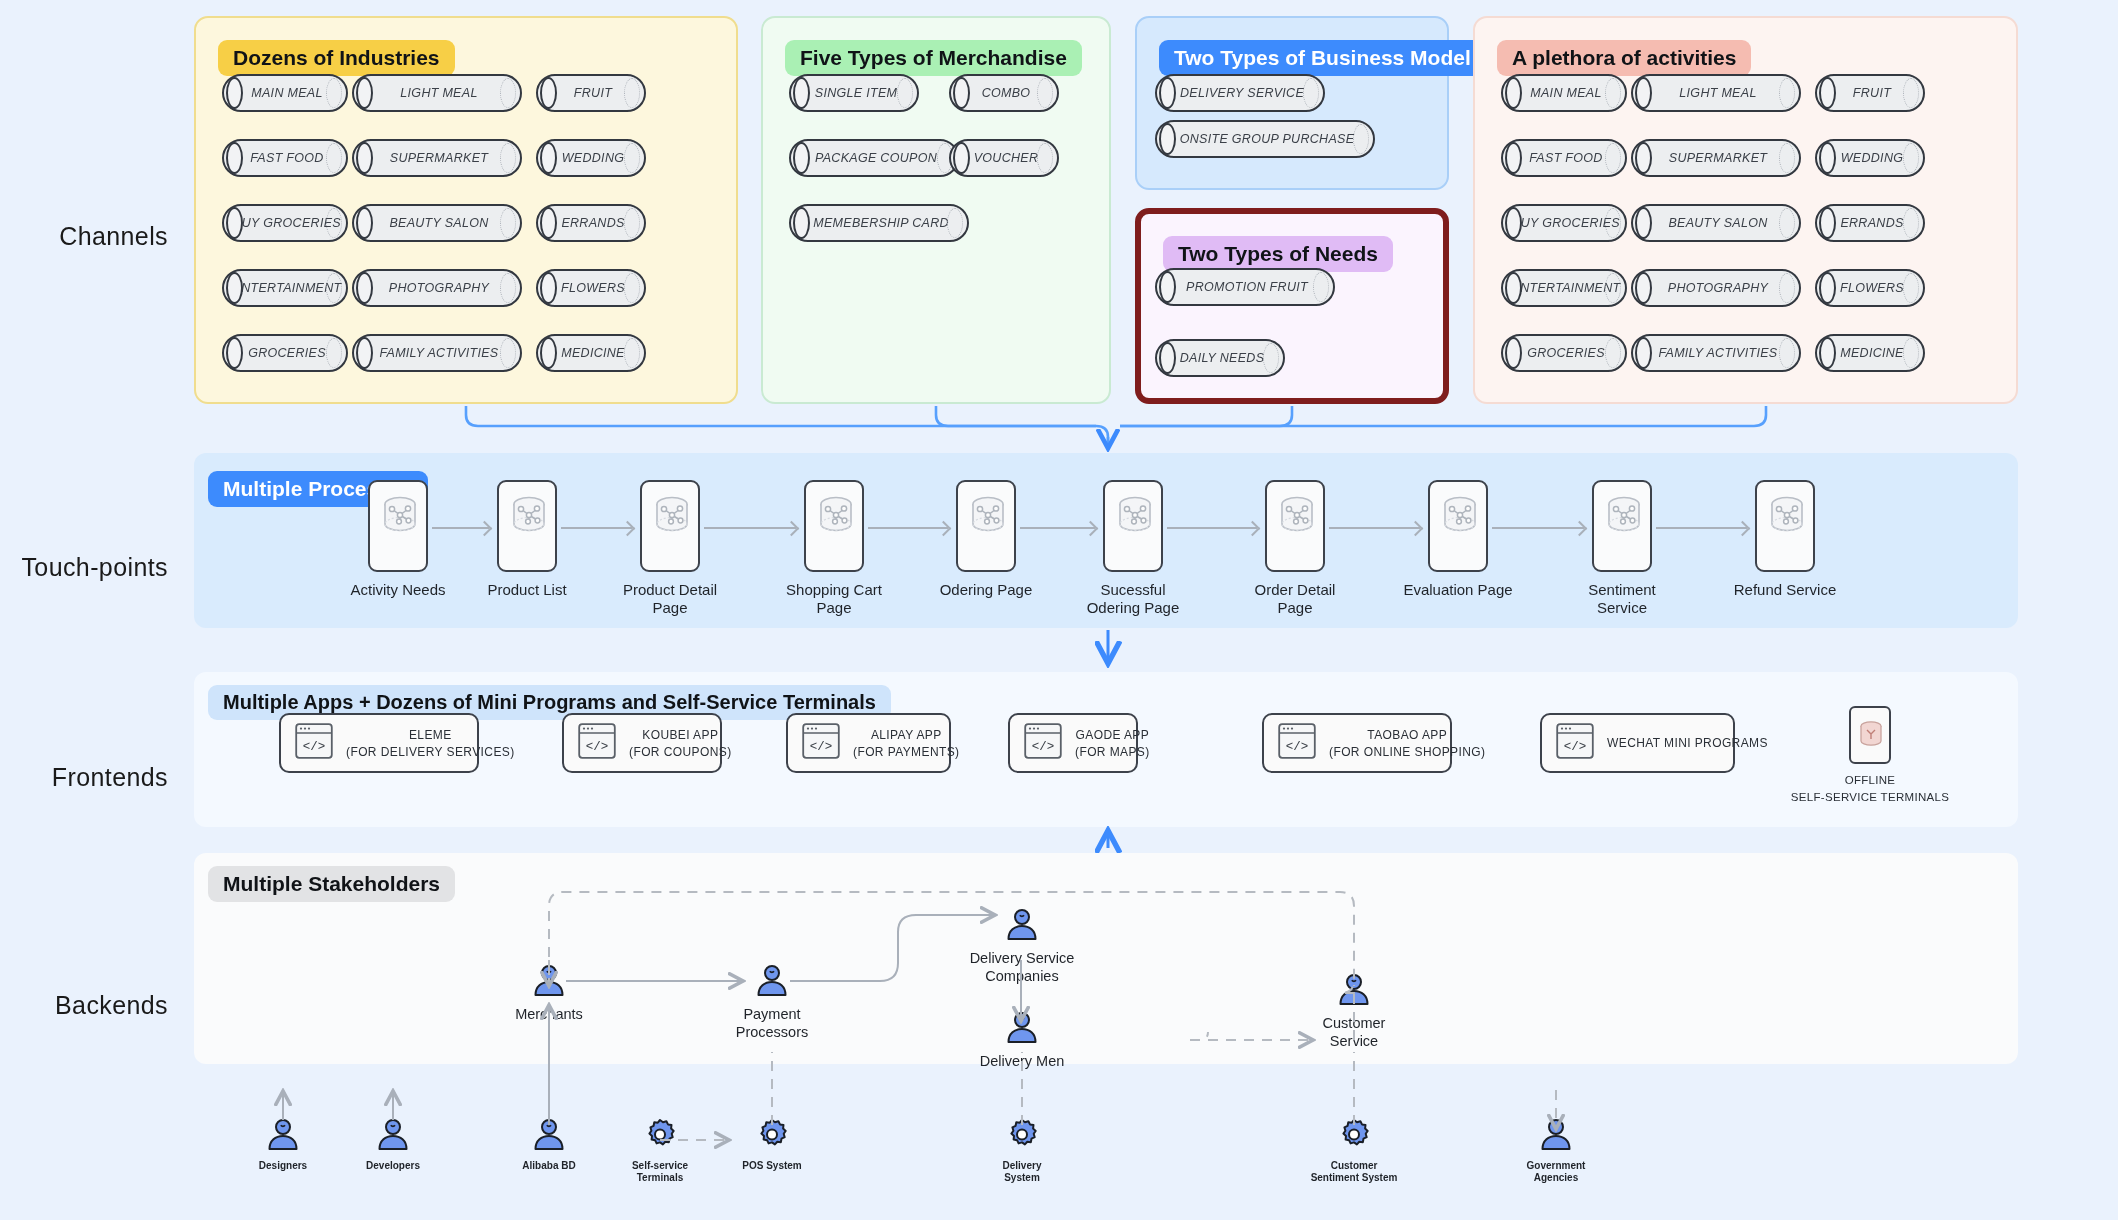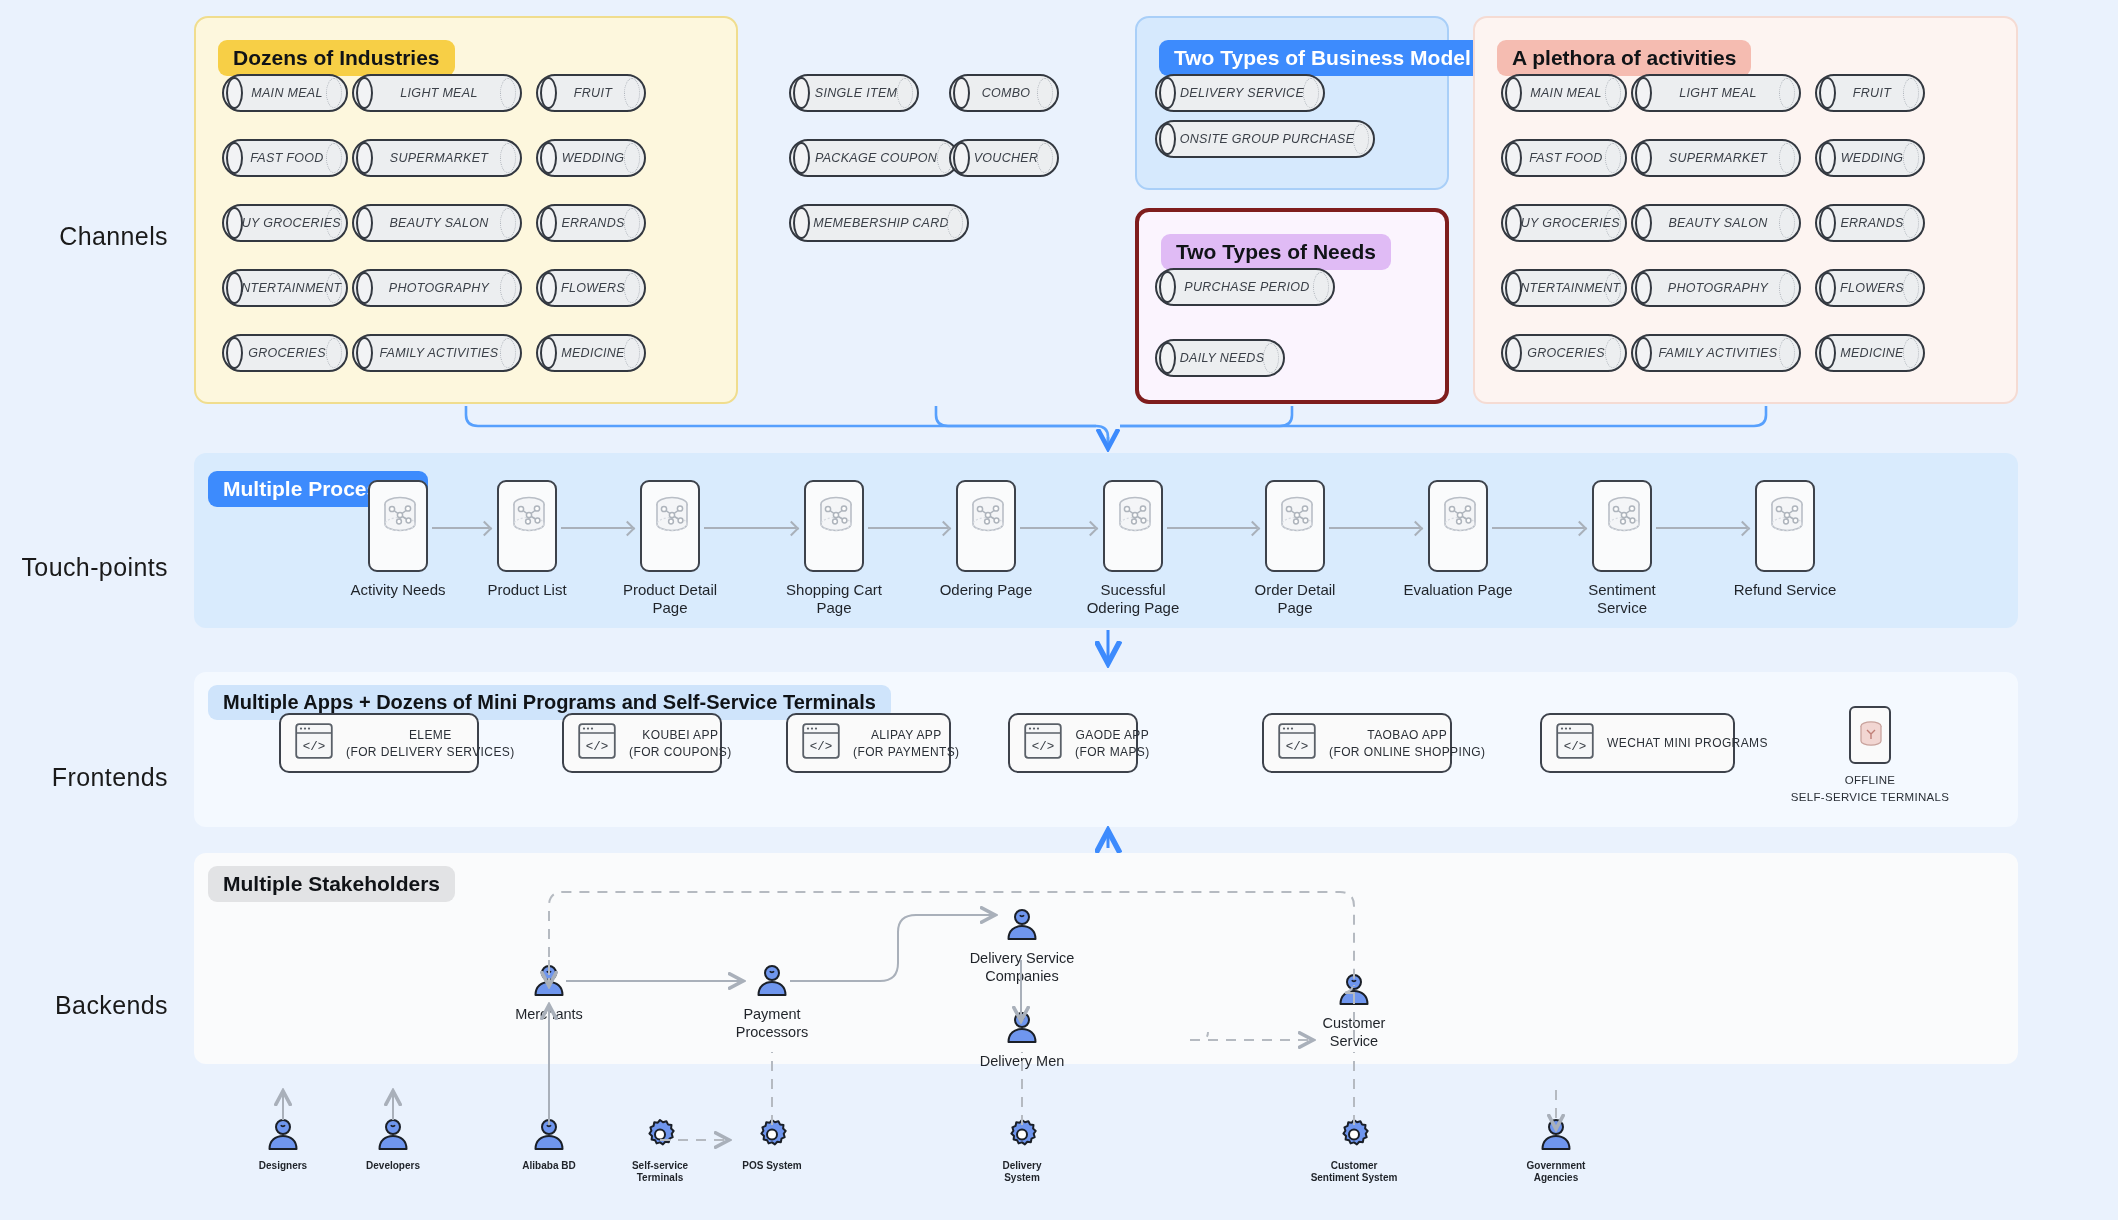--- a/index.html
+++ b/index.html
@@ -196,26 +196,29 @@
 
   <div class="row-label" style="left:0;width:168px;top:222px;">Channels</div>
   <div class="row-label" style="left:0;width:168px;top:553px;">Touch-points</div>
   <div class="row-label" style="left:0;width:168px;top:763px;">Frontends</div>
   <div class="row-label" style="left:0;width:168px;top:991px;">Backends</div>
 
   <div class="panel" style="left:194px;top:16px;width:544px;height:388px;background:#fdf7dd;border:2px solid #f0dd8e;">
     <div class="panel-title" style="background:#f7cf46;color:#101317;">Dozens of Industries</div>
   </div>
 
+  <div class="panel" style="left:761px;top:16px;width:350px;height:388px;background:#f0fbf2;border:2px solid #c9ead2;">
+    <div class="panel-title" style="background:#aaf0b4;color:#101317;">Five Types of Merchandise</div>
+  </div>
 
   <div class="panel" style="left:1135px;top:16px;width:314px;height:174px;background:#d6e9fd;border:2px solid #a9cff8;">
     <div class="panel-title" style="background:#3d8bfd;color:#ffffff;">Two Types of Business Model</div>
   </div>
 
-  <div class="panel" style="left:1135px;top:208px;width:314px;height:196px;background:#fbf4fe;border:4px solid #7f1d1d;">
+  <div class="panel" style="left:1135px;top:208px;width:314px;height:196px;background:#fbf4fe;border:6px solid #7f1d1d;">
     <div class="panel-title" style="background:#e0bbf5;color:#101317;">Two Types of Needs</div>
   </div>
 
   <div class="panel" style="left:1473px;top:16px;width:545px;height:388px;background:#fdf4f1;border:2px solid #f5dbd3;">
     <div class="panel-title" style="background:#f5bcb1;color:#101317;">A plethora of activities</div>
   </div>
 
   <div id="chips-layer">
       <div class="cyl" style="left: 222px; top: 74px; width: 126px;">
         <span class="cap"></span>
@@ -398,21 +401,21 @@
         <span class="cyl-label">DELIVERY SERVICE</span>
       </div>
       <div class="cyl" style="left: 1155px; top: 120px; width: 220px;">
         <span class="cap"></span>
         <span class="cap-r"></span>
         <span class="cyl-label">ONSITE GROUP PURCHASE</span>
       </div>
       <div class="cyl" style="left: 1155px; top: 268px; width: 180px;">
         <span class="cap"></span>
         <span class="cap-r"></span>
-        <span class="cyl-label">PURCHASE PERIOD</span>
+        <span class="cyl-label">PROMOTION FRUIT</span>
       </div>
       <div class="cyl" style="left: 1155px; top: 339px; width: 130px;">
         <span class="cap"></span>
         <span class="cap-r"></span>
         <span class="cyl-label">DAILY NEEDS</span>
       </div>
     </div>
 
   <div class="band" style="left:194px;top:453px;width:1824px;height:175px;background:#d9ebfd;">
     <div class="panel-title" style="top:18px;left:14px;background:#3d8bfd;color:#fff;">Multiple Processes</div>

